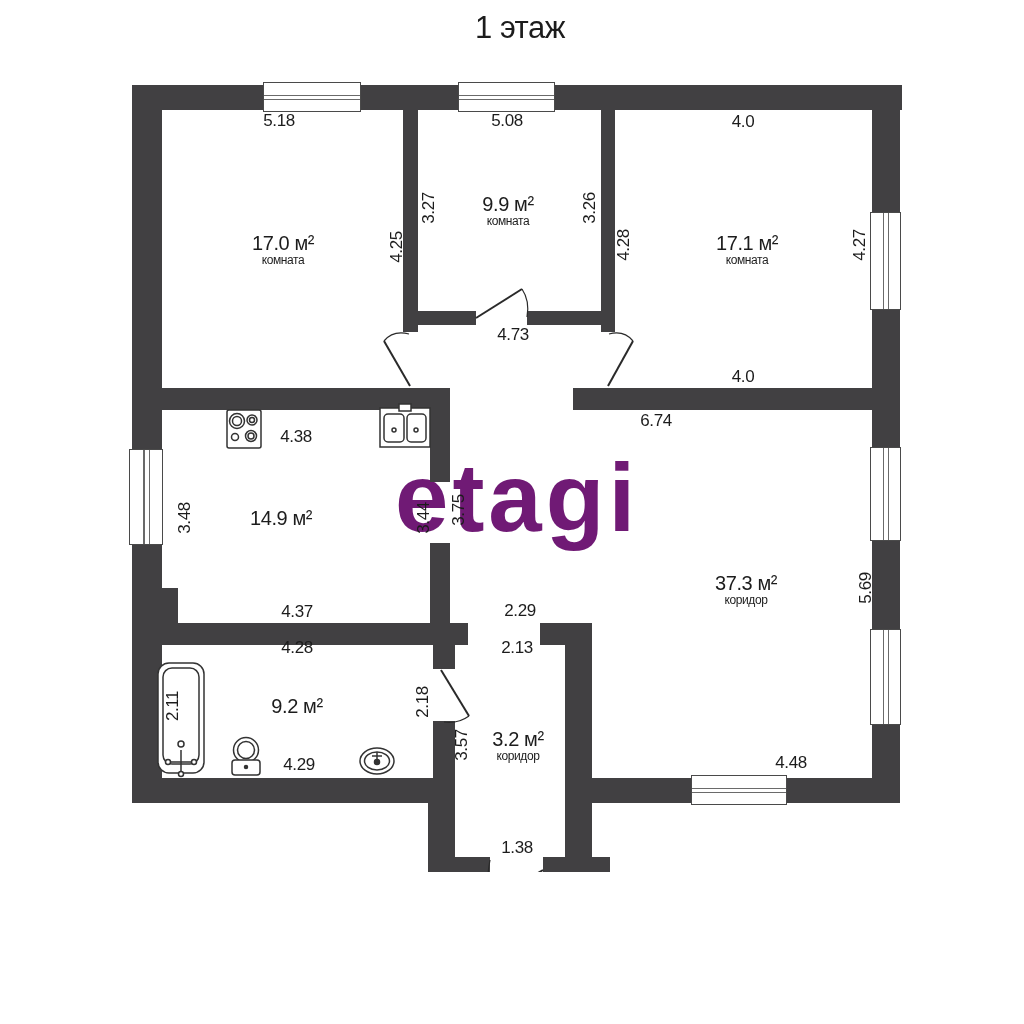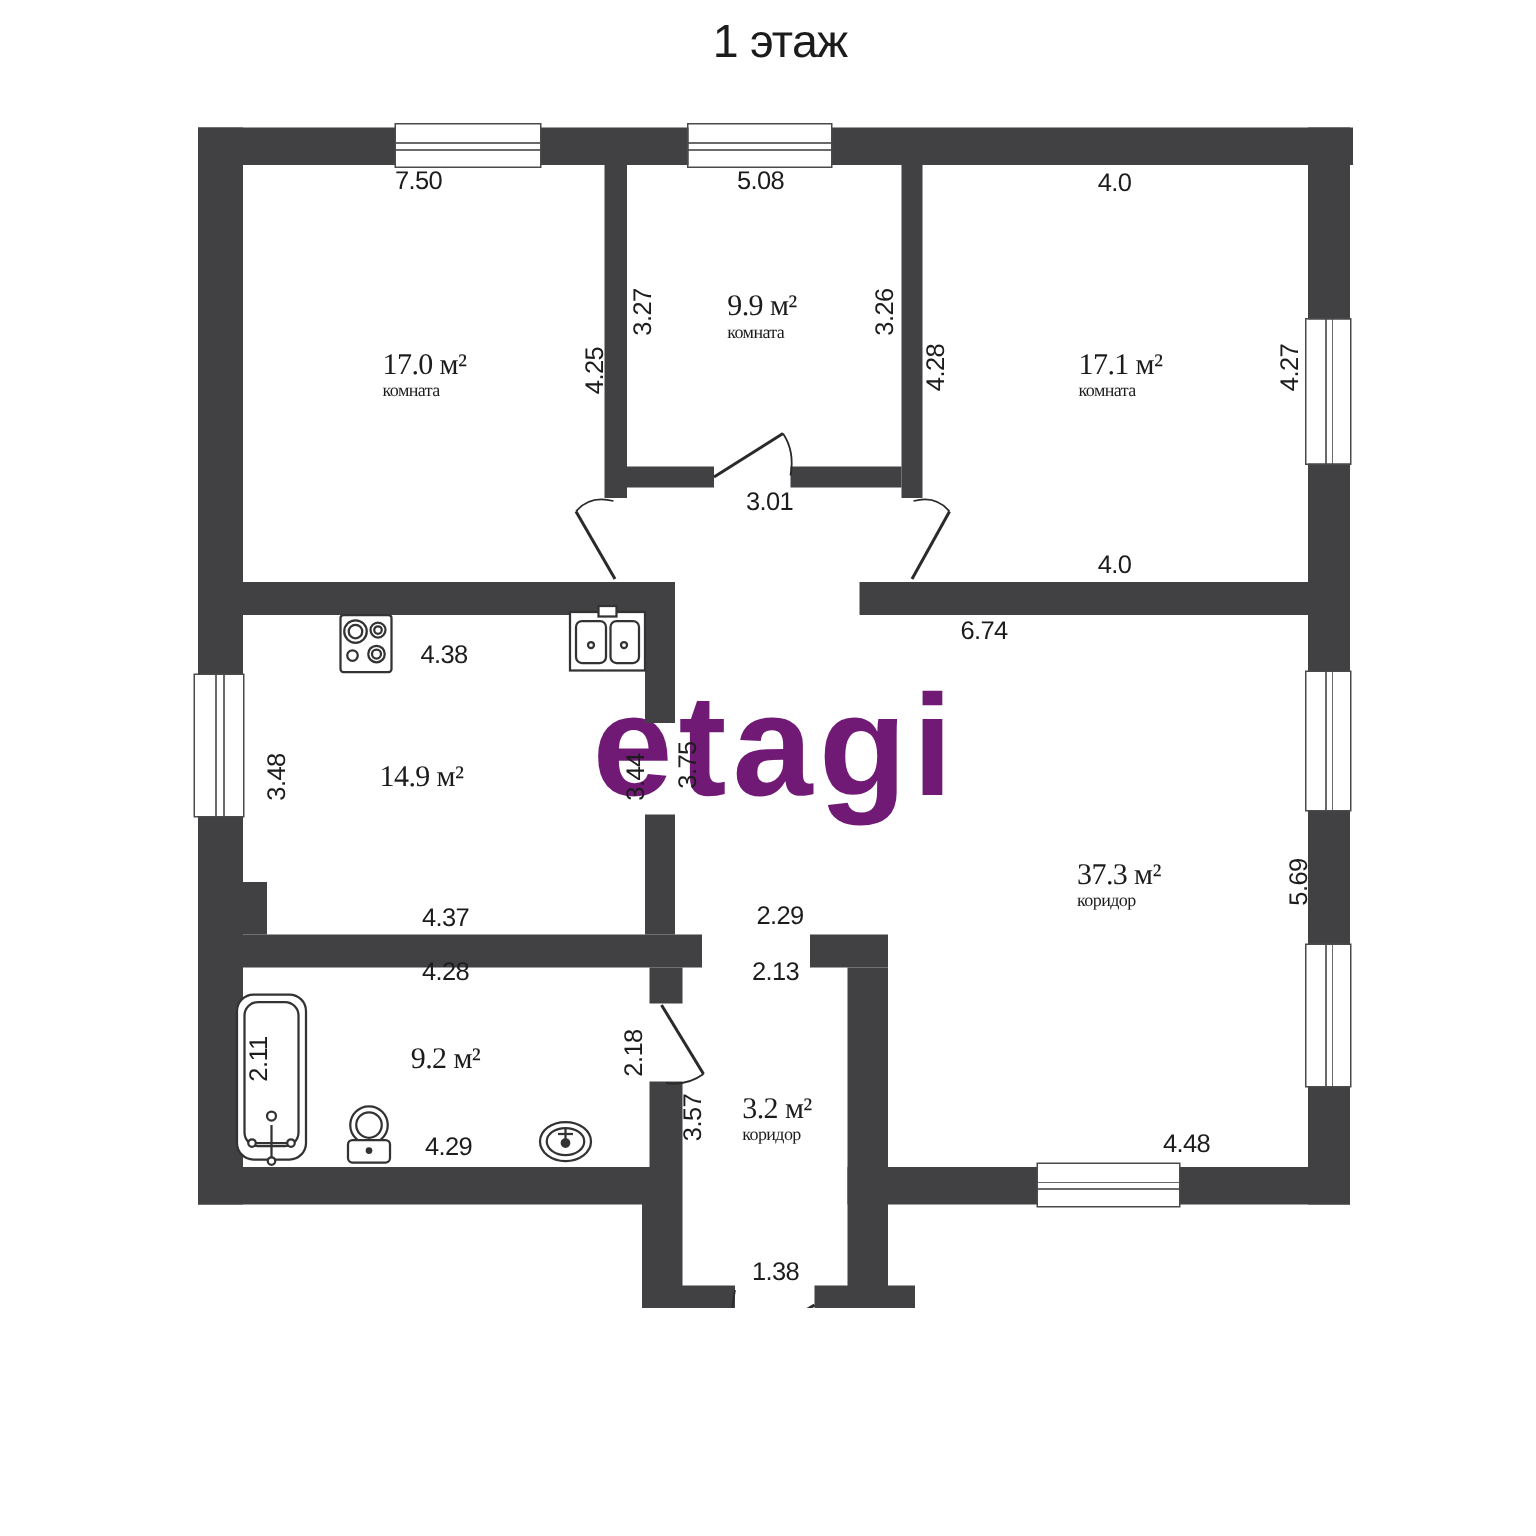--- a/index.html
+++ b/index.html
@@ -5,22 +5,22 @@
   html,body{margin:0;padding:0;background:#fff;}
   #plan{position:relative;width:1024px;height:872px;background:#fff;overflow:hidden;
         font-family:"Liberation Sans",sans-serif;color:#1c1c1c;}
   .wall{position:absolute;background:#414042;z-index:2;}
   .win{position:absolute;background:#fff;border:1.5px solid #4a4a4a;box-sizing:border-box;z-index:3;}
   .win-h{background:linear-gradient(to bottom,#fff 42%,#6a6a6a 42%,#6a6a6a 46%,#fff 46%,#fff 58%,#6a6a6a 58%,#6a6a6a 62%,#fff 62%);}
   .win-v{background:linear-gradient(to right,#fff 42%,#6a6a6a 42%,#6a6a6a 46%,#fff 46%,#fff 58%,#6a6a6a 58%,#6a6a6a 62%,#fff 62%);}
   .dim{position:absolute;font-size:17px;letter-spacing:-0.4px;white-space:nowrap;
        transform:translate(-50%,-50%);z-index:6;}
   .dim.rot{transform:translate(-50%,-50%) rotate(-90deg);}
-  .room-label{position:absolute;transform:translate(-50%,-50%);
-       line-height:1.12;z-index:6;white-space:nowrap;font-family:Liberation Serif, serif;}
+  .room-label{position:absolute;text-align:center;transform:translate(-50%,-50%);
+       line-height:1.12;z-index:6;white-space:nowrap;}
   .room-label .area{font-size:20px;letter-spacing:-0.4px;}
   .room-label .rname{font-size:12px;letter-spacing:-0.4px;}
   #title{position:absolute;left:520px;top:28px;transform:translate(-50%,-50%);
        font-size:31px;letter-spacing:-0.5px;z-index:6;}
   #watermark{position:absolute;left:395px;top:443px;font-size:96px;font-weight:bold;
        color:#701a75;letter-spacing:4px;z-index:1;}
   svg.overlay{position:absolute;left:0;top:0;z-index:4;}
 </style>
 </head>
 <body>
@@ -147,29 +147,29 @@
 
     <g stroke="#333" stroke-width="1.5" fill="#fff">
       <ellipse cx="377" cy="761" rx="17" ry="13"></ellipse>
       <ellipse cx="377" cy="761" rx="12.5" ry="9"></ellipse>
       <line x1="377" y1="752" x2="377" y2="762"></line>
       <line x1="372" y1="756" x2="382" y2="756"></line>
       <circle cx="377" cy="762" r="2.5" fill="#333"></circle>
     </g>
   </svg>
 
-  <span class="dim" style="left:279px;top:121px">7.50</span>
+  <span class="dim" style="left:279px;top:121px">5.18</span>
   <span class="dim" style="left:507px;top:121px">5.08</span>
   <span class="dim" style="left:743px;top:122px">4.0</span>
   <span class="dim rot" style="left:429px;top:208px">3.27</span>
   <span class="dim rot" style="left:590px;top:208px">3.26</span>
   <span class="dim rot" style="left:397px;top:247px">4.25</span>
   <span class="dim rot" style="left:624px;top:245px">4.28</span>
   <span class="dim rot" style="left:860px;top:245px">4.27</span>
-  <span class="dim" style="left:513px;top:335px">3.01</span>
+  <span class="dim" style="left:513px;top:335px">4.73</span>
   <span class="dim" style="left:743px;top:377px">4.0</span>
   <span class="dim" style="left:296px;top:437px">4.38</span>
   <span class="dim" style="left:656px;top:421px">6.74</span>
   <span class="dim rot" style="left:185px;top:518px">3.48</span>
   <span class="dim rot" style="left:424px;top:518px">3.44</span>
   <span class="dim rot" style="left:459px;top:510px">3.75</span>
   <span class="dim rot" style="left:866px;top:588px">5.69</span>
   <span class="dim" style="left:297px;top:612px">4.37</span>
   <span class="dim" style="left:520px;top:611px">2.29</span>
   <span class="dim" style="left:517px;top:648px">2.13</span>

